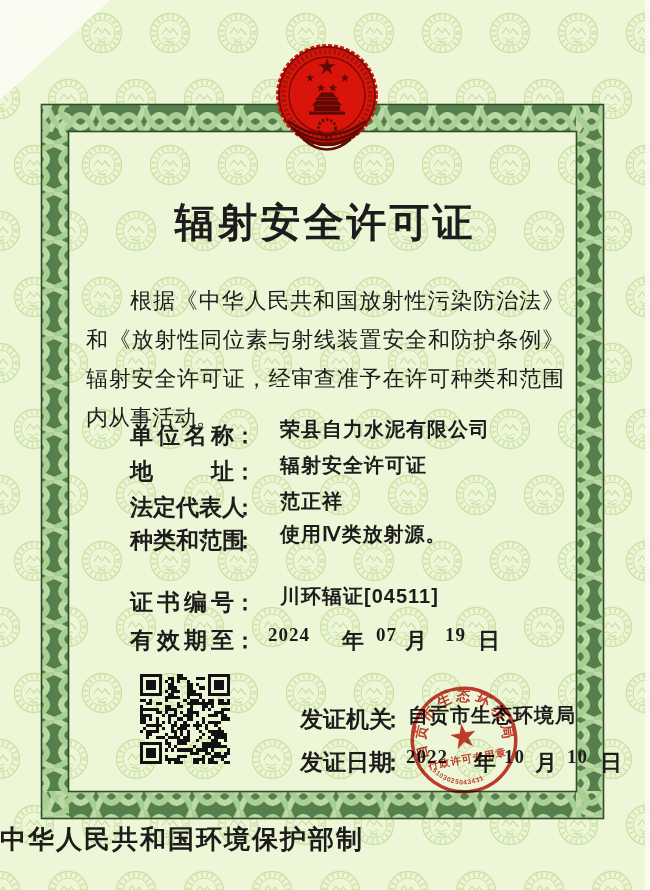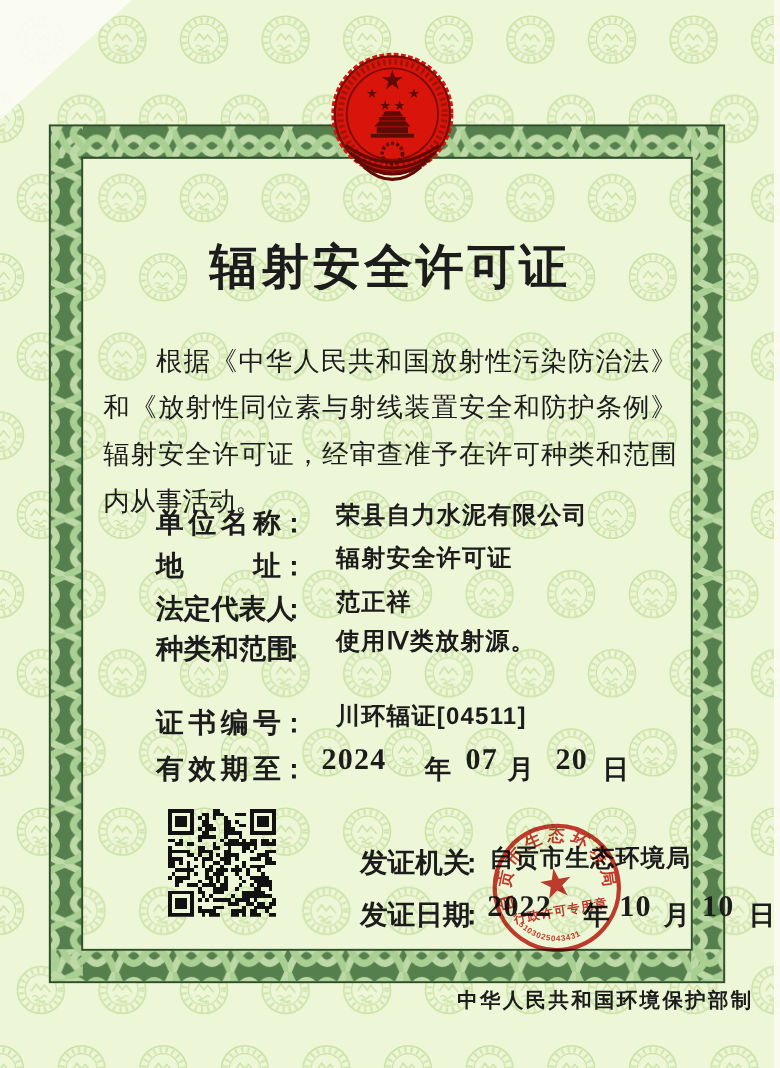--- a/index.html
+++ b/index.html
@@ -33,43 +33,43 @@
   .colon{font-size:22px; font-weight:600; display:inline-block; width:22px;}
   .fvalue{
     position:relative; top:-7px;
     font-family:"Liberation Sans", sans-serif;
     font-size:20px; font-weight:700; margin-left:24px; letter-spacing:1px;
   }
   .issue-row .fvalue{margin-left:4px; top:-5px;}
   .num{
     position:relative; top:-7px;
     font-family:"Liberation Serif", serif;
-    font-size:25px; font-weight:600; letter-spacing:1px;
+    font-size:19px; font-weight:600; letter-spacing:1px;
   }
   .unit{font-size:22px; font-weight:600;}
   .valid-row .num.y{margin-left:12px;}
   .valid-row .unit.y{margin-left:32px;}
   .valid-row .num.m{margin-left:12px;font-family:Liberation Serif, serif;}
   .valid-row .unit.m{margin-left:8px;}
   .valid-row .num.d{margin-left:18px;}
   .valid-row .unit.d{margin-left:12px;}
   .date-row .num.y{margin-left:2px;}
   .date-row .unit.y{margin-left:26px;}
   .date-row .num.m{margin-left:8px;}
   .date-row .unit.m{margin-left:10px;}
   .date-row .num.d{margin-left:10px;}
   .date-row .unit.d{margin-left:12px;}
   .qr{position:absolute; left:140px; top:674px; z-index:2;}
   .seal{
     position:absolute; left:402px; top:678px; z-index:4;
     transform:rotate(-10deg); opacity:0.9; mix-blend-mode:multiply;
   }
   .footer{
-    left:0; top:822px; width:628px; text-align:right;
-    font-size:17px; font-weight:700; letter-spacing:2px;
+    left:0; top:822px; width:628px; text-align:left;
+    font-size:26px; font-weight:700; letter-spacing:2px;
   }
   
   .corner-tl{
     position:absolute; left:0; top:0; z-index:5; width:0; height:0;
     border-top:100px solid #fcfcf3; border-right:110px solid transparent;
     opacity:.92; pointer-events:none;
   }
   .edge-r{
     position:absolute; right:0; top:0; bottom:0; width:5px; z-index:5;
     background:#fbfbf2; opacity:.9; pointer-events:none;
@@ -199,21 +199,21 @@
         <span>号</span>
       </span><span class="colon">：</span><span class="fvalue">川环辐证[04511]</span>
   </div>
 
   <div class="row field-row valid-row" style="top:626px">
     <span class="flabel justify-label">
         <span>有</span>
         <span>效</span>
         <span>期</span>
         <span>至</span>
-      </span><span class="colon">：</span><span class="num y">2024</span><span class="unit y">年</span><span class="num m">07</span><span class="unit m">月</span><span class="num d">20</span><span class="unit d">日</span>
+      </span><span class="colon">：</span><span class="num y">2024</span><span class="unit y">年</span><span class="num m">07</span><span class="unit m">月</span><span class="num d">19</span><span class="unit d">日</span>
   </div>
 
   <svg id="qr" class="qr" width="90" height="90" viewBox="0 0 29 29" shape-rendering="crispEdges">
       <rect x="12" y="0" width="1" height="1" fill="#111"></rect>
       <rect x="13" y="0" width="1" height="1" fill="#111"></rect>
       <rect x="9" y="1" width="1" height="1" fill="#111"></rect>
       <rect x="10" y="1" width="1" height="1" fill="#111"></rect>
       <rect x="12" y="1" width="1" height="1" fill="#111"></rect>
       <rect x="13" y="1" width="1" height="1" fill="#111"></rect>
       <rect x="14" y="1" width="1" height="1" fill="#111"></rect>

